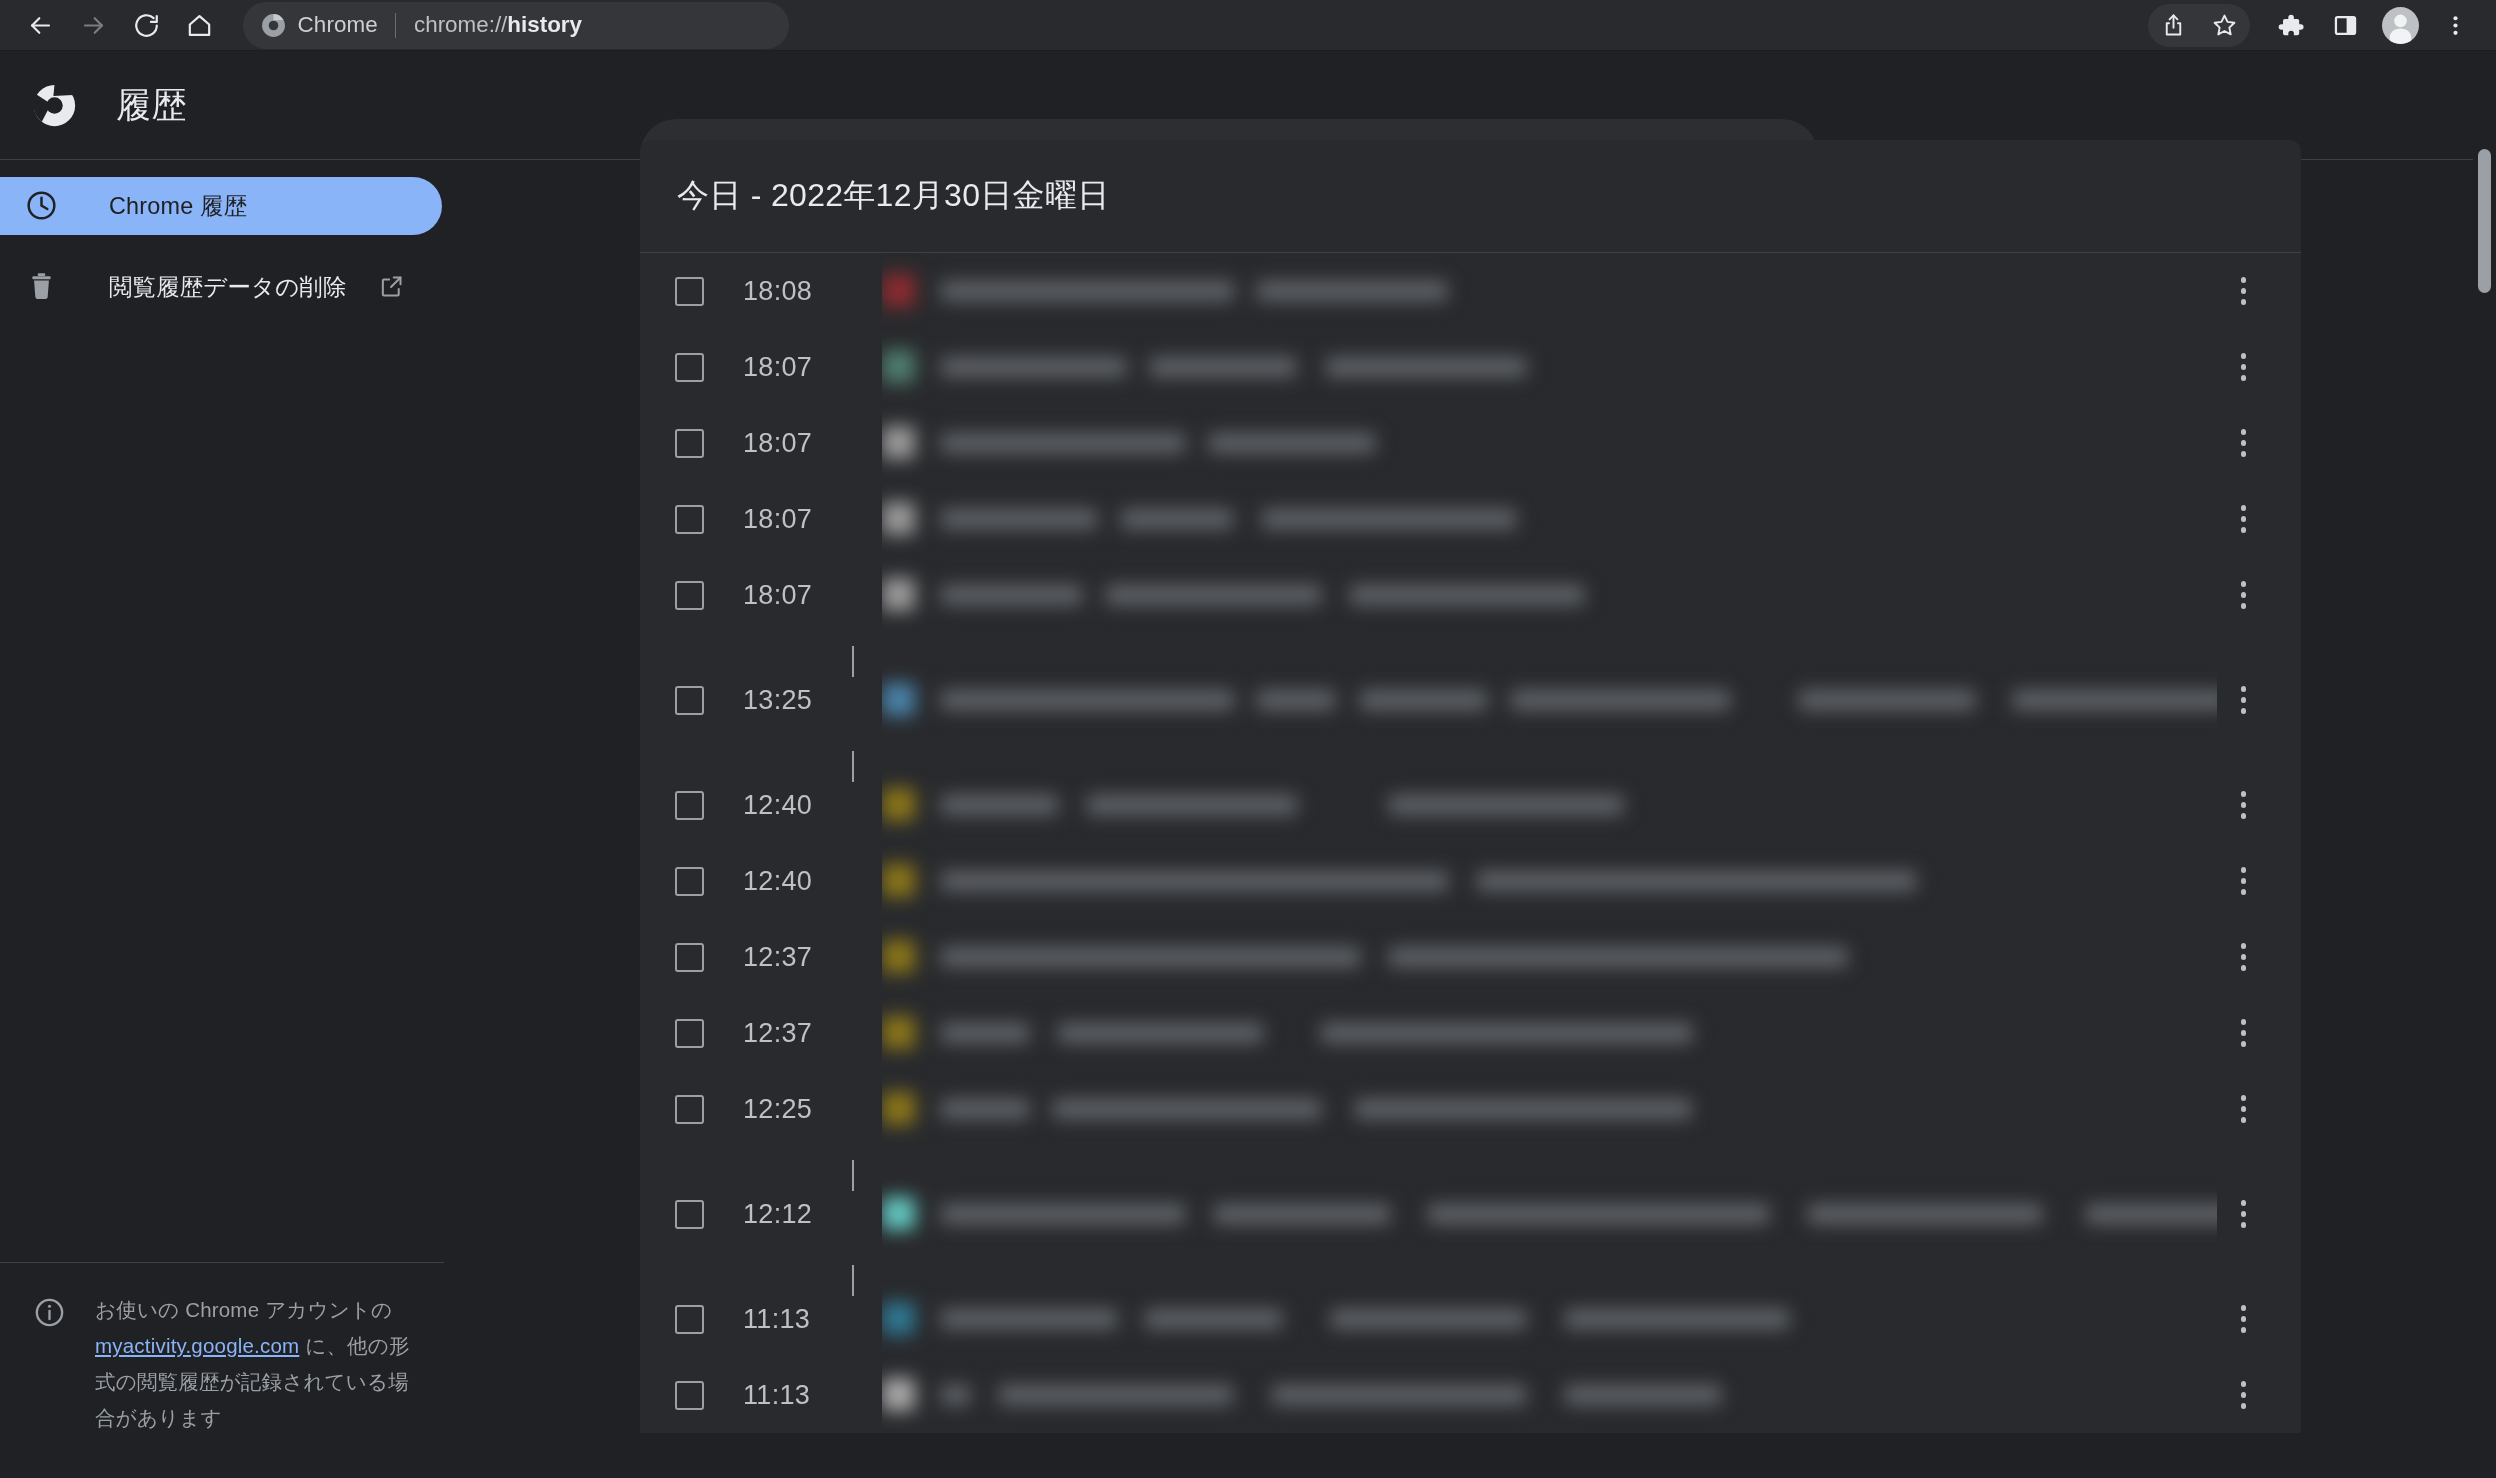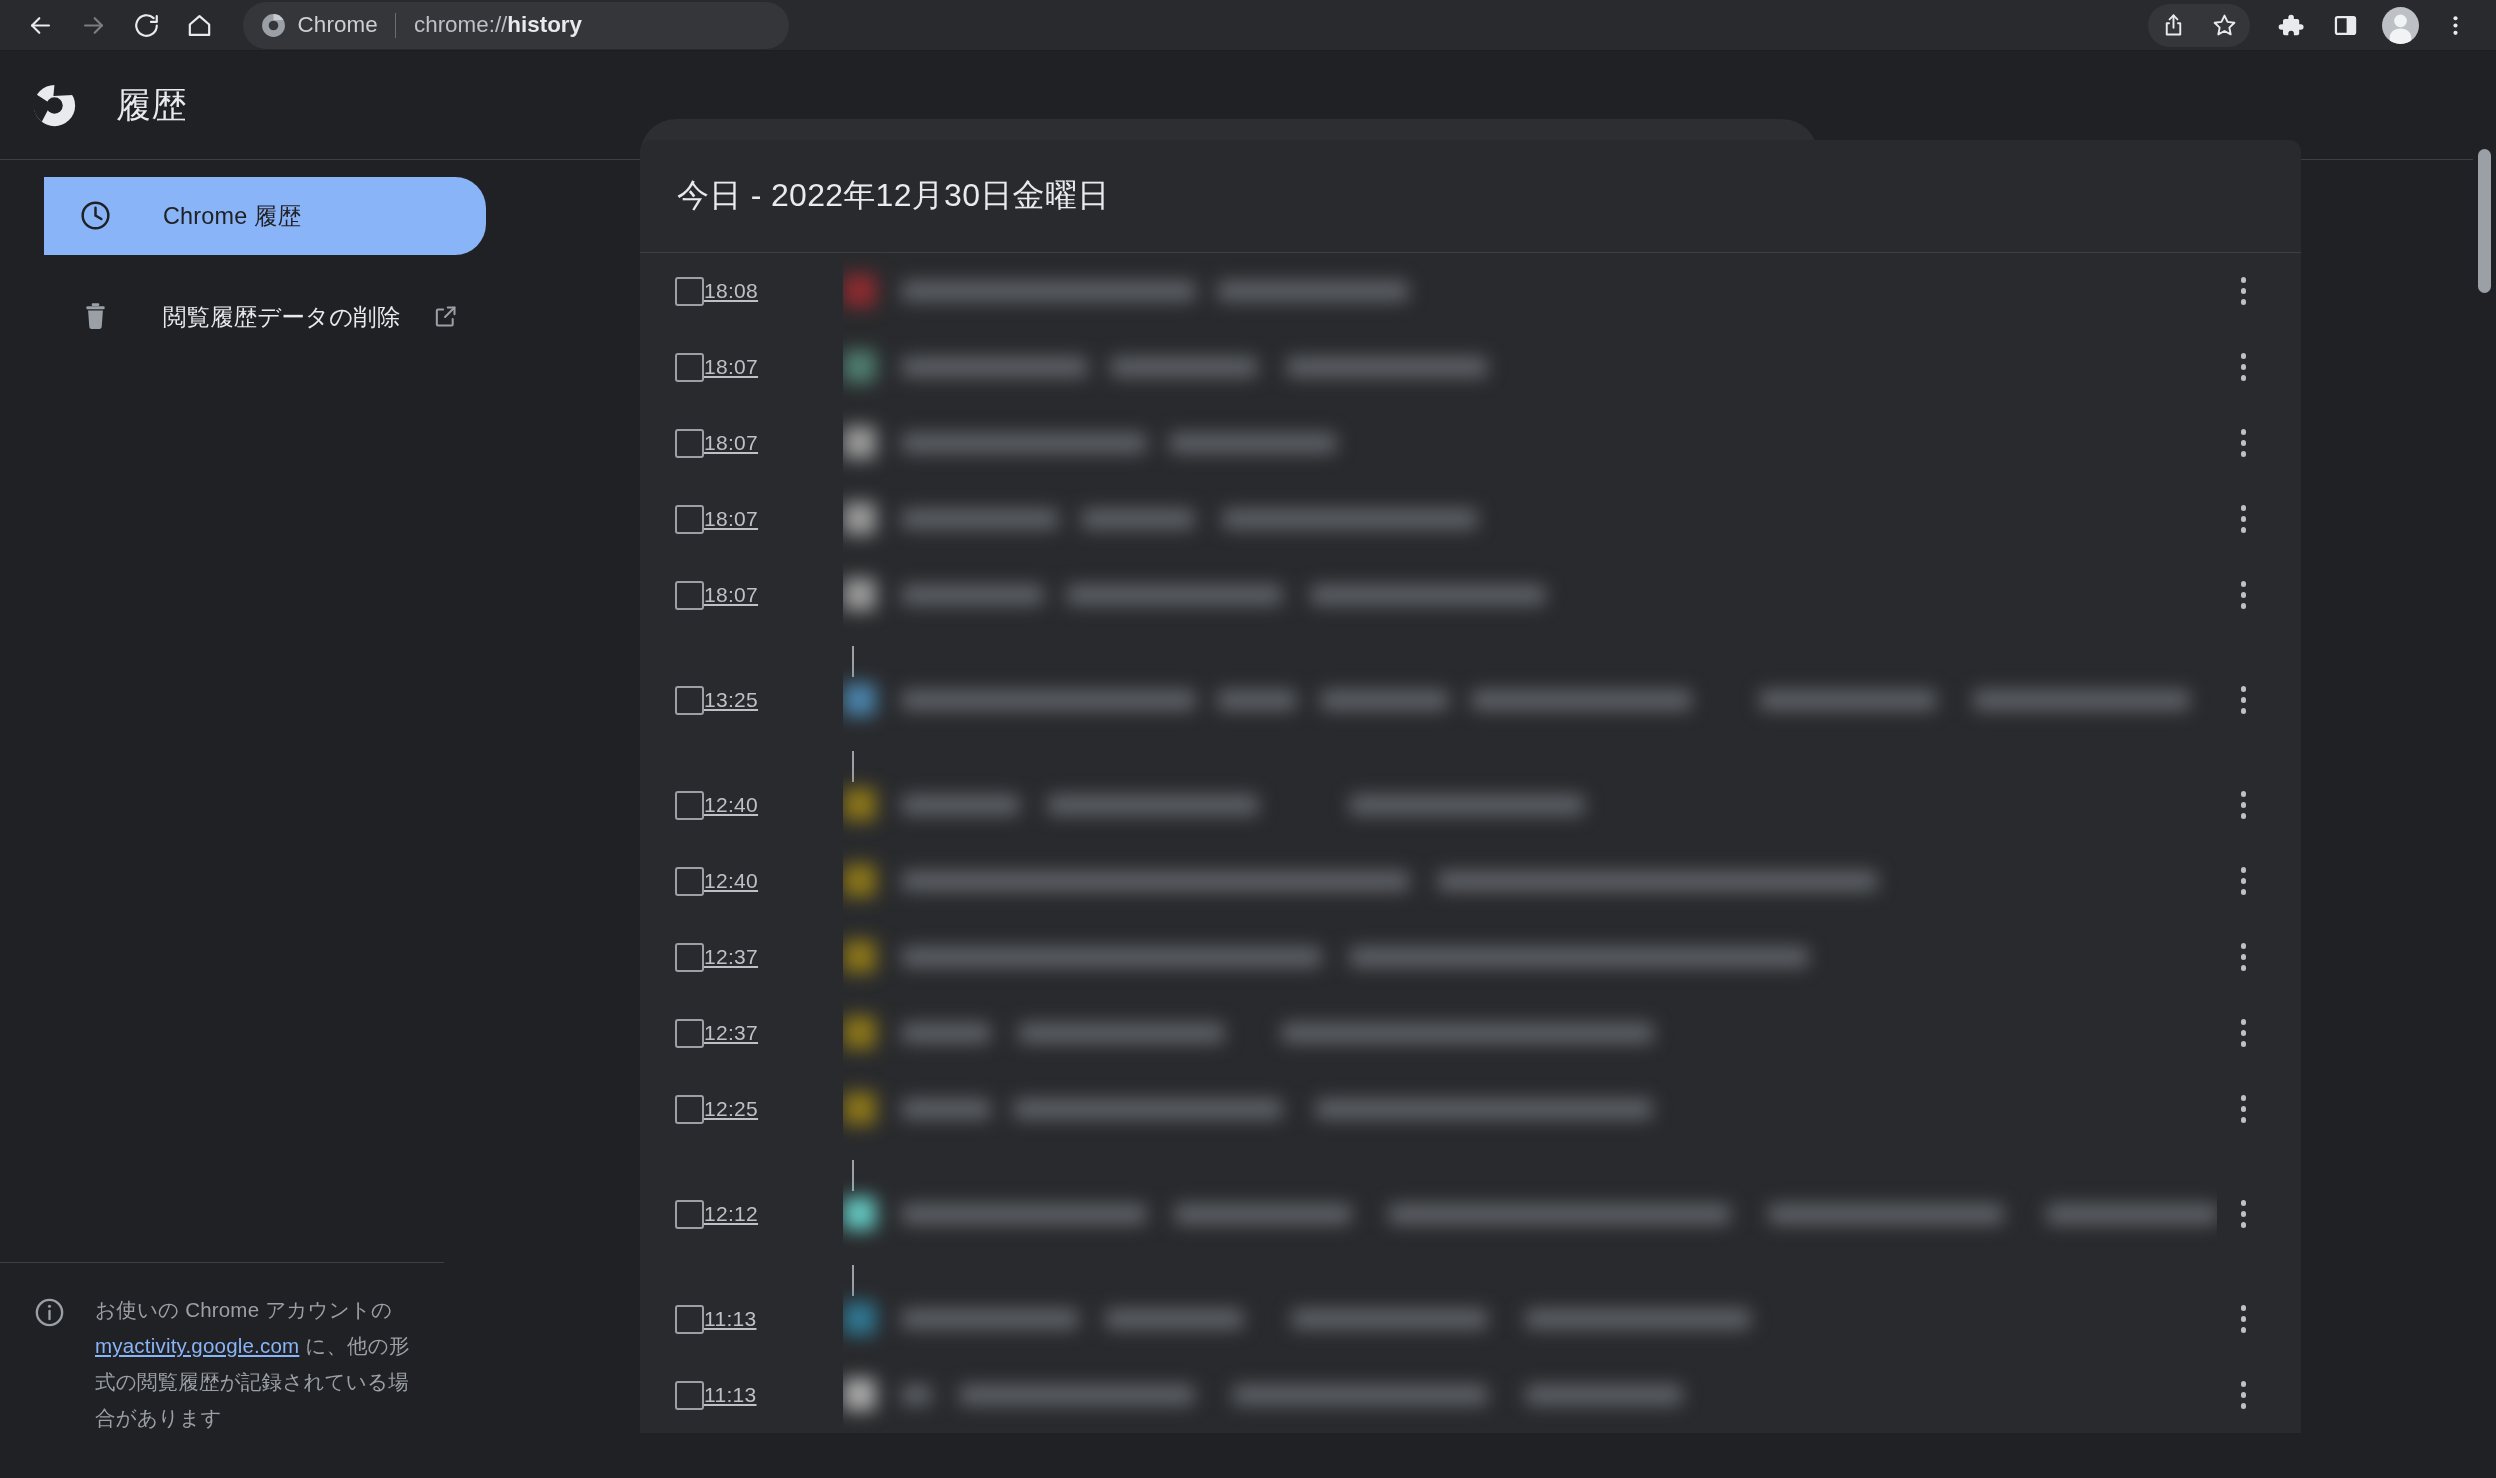--- a/index.html
+++ b/index.html
@@ -129,26 +129,25 @@
   }
 
   
   #sidebar {
     position: absolute; top: 109px; left: 0;
     width: 444px; height: 1319px;
     background: #202124;
   }
   .side-item {
     display: flex; align-items: center;
-    height: 78px;
+    height: 58px;
     margin-right: 1px;
-    padding-left: 33px;
+    padding-left: 23px;
     border-radius: 0 31px 31px 0;
     position: relative;
-    margin-left: 44px;
   }
   .side-item .side-icon {
     width: 37px; height: 37px; flex: 0 0 auto;
     display: flex; align-items: center; justify-content: center;
   }
   .side-item .side-label {
     margin-left: 49px;
     font-size: 23.4px; color: #e8eaed;
     white-space: nowrap; letter-spacing: 0.2px;
   }
@@ -203,23 +202,24 @@
     display: flex; align-items: center;
   }
   .row-checkbox {
     margin-left: 35px;
     width: 29px; height: 29px;
     border: 2px solid #9aa0a6;
     border-radius: 2.9px;
     flex: 0 0 auto;
   }
   .row-time {
+    margin-left: 39px;
     width: 107px;
-    font-size: 21px; color: #bdc1c6;
-    flex: 0 0 auto; letter-spacing: 0.3px; text-decoration: underline;
+    font-size: 27px; color: #bdc1c6;
+    flex: 0 0 auto; letter-spacing: 0.3px;
   }
   .row-content {
     margin-left: 32px;
     height: 76px;
     position: relative;
     flex: 1 1 auto;
     overflow: hidden;
   }
   .blur-wrap {
     position: absolute; left: 0; top: 0;

